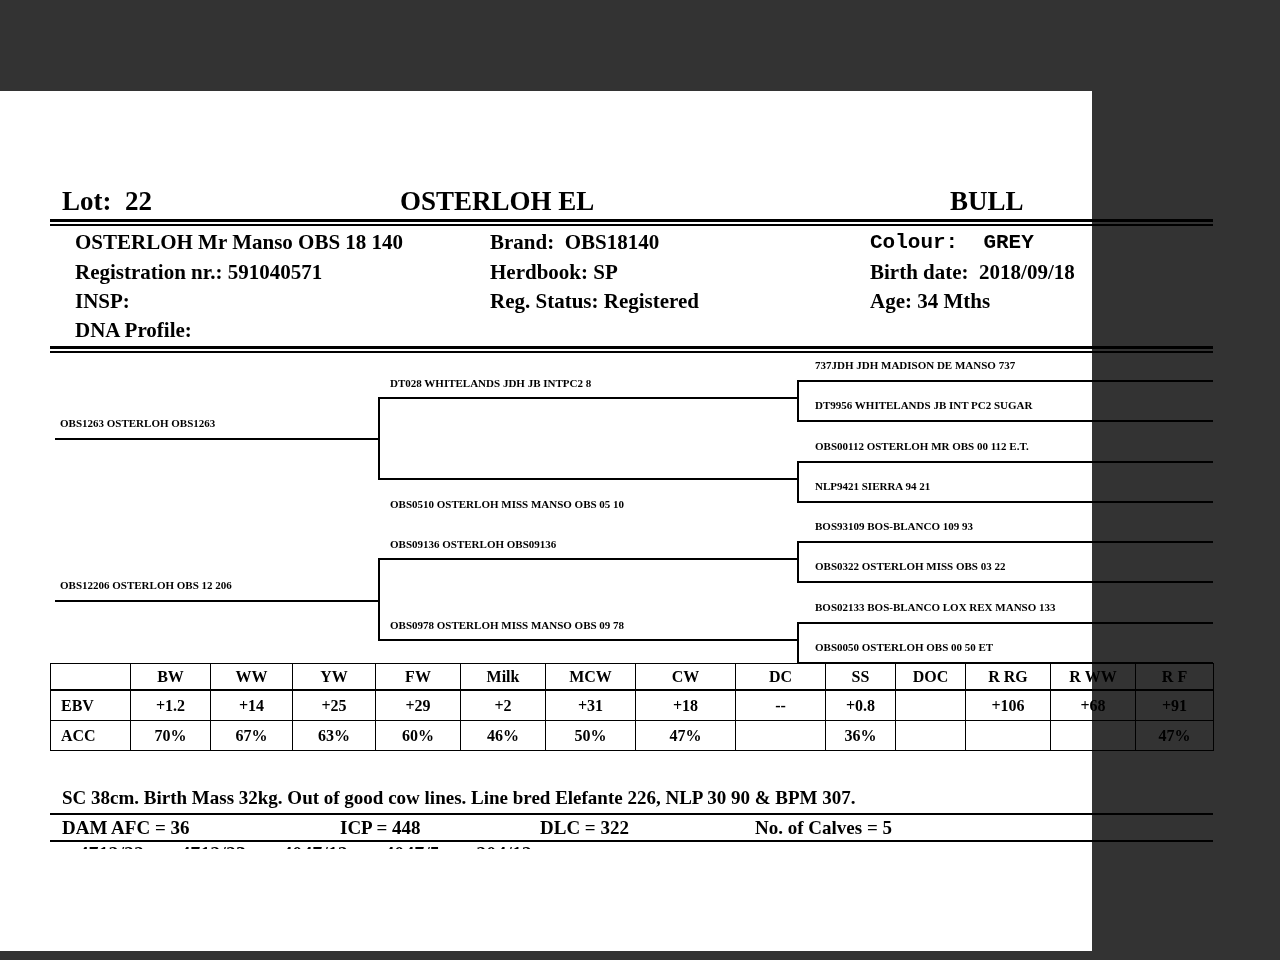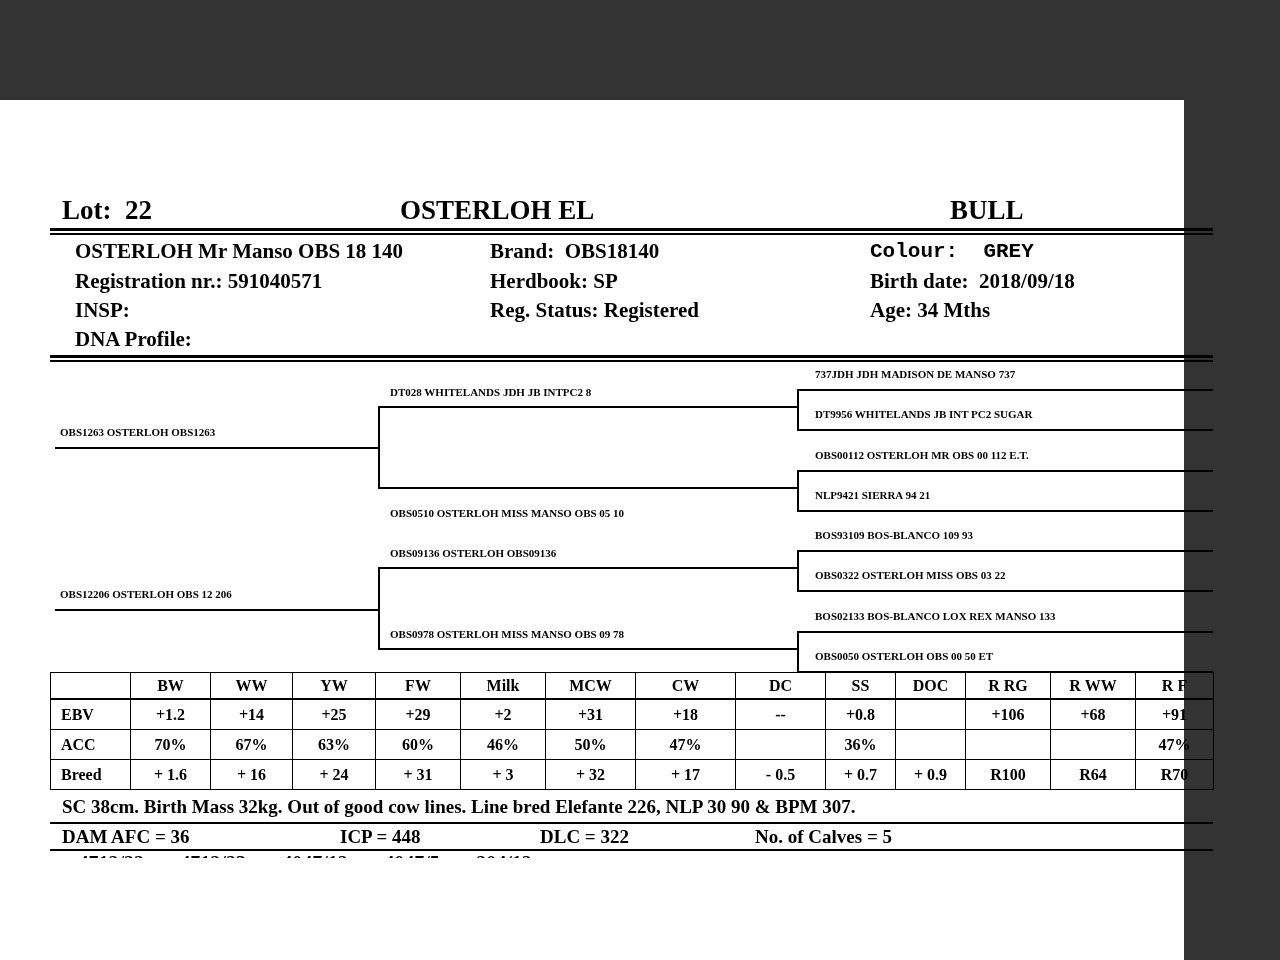--- a/index.html
+++ b/index.html
@@ -1,19 +1,19 @@
 <!DOCTYPE html>
 <html><head>
 <meta charset="utf-8">
 <style>
   html,body{margin:0;padding:0;background:#333;}
   #viewport{position:relative;width:1280px;height:960px;background:#333333;overflow:hidden;
             font-family:"Liberation Serif", serif;}
   #topbar{position:absolute;left:0;top:0;width:1280px;height:100px;background:#333333;}
-  #page{position:absolute;left:0;top:100px;width:1184px;height:860px;background:#ffffff;}
+  #page{position:absolute;left:0;top:91px;width:1092px;height:860px;background:#ffffff;}
   .txt{position:absolute;font-weight:bold;color:#000;white-space:pre;line-height:1.1;}
   .h27{font-size:27px;}
   .h21{font-size:21px;}
   .h20{font-size:19px;}
   .h16{font-size:11px;}
   .hline{position:absolute;background:#000;height:2px;}
   .vline{position:absolute;background:#000;width:2px;}
   .double-rule{position:absolute;height:2px;border-top:3px solid #000;border-bottom:2px solid #000;background:transparent;}
   #ebv-table{position:absolute;left:50px;top:572px;width:1163px;border-collapse:collapse;
              table-layout:fixed;border:1px solid #404040;}
@@ -150,36 +150,20 @@
         <td>46%</td>
         <td>50%</td>
         <td>47%</td>
         <td></td>
         <td>36%</td>
         <td></td>
         <td></td>
         <td></td>
         <td>47%</td>
       </tr>
-      <tr>
-        <th class="rowlabel">Breed</th>
-        <td>+ 1.6</td>
-        <td>+ 16</td>
-        <td>+ 24</td>
-        <td>+ 31</td>
-        <td>+ 3</td>
-        <td>+ 32</td>
-        <td>+ 17</td>
-        <td>- 0.5</td>
-        <td>+ 0.7</td>
-        <td>+ 0.9</td>
-        <td>R100</td>
-        <td>R64</td>
-        <td>R70</td>
-      </tr>
     </tbody>
       </table>
 
     <div class="txt h20" style="left:62px;top:697px;">SC 38cm. Birth Mass 32kg. Out of good cow lines. Line bred Elefante 226, NLP 30 90 &amp; BPM 307.</div>
     <div class="hline" style="left:50px;top:722px;width:1163px;"></div>
 
     <div class="txt h20" style="left:62px;top:727px;">DAM AFC = 36</div>
     <div class="txt h20" style="left:340px;top:727px;">ICP = 448</div>
     <div class="txt h20" style="left:540px;top:727px;">DLC = 322</div>
     <div class="txt h20" style="left:755px;top:727px;">No. of Calves = 5</div>

